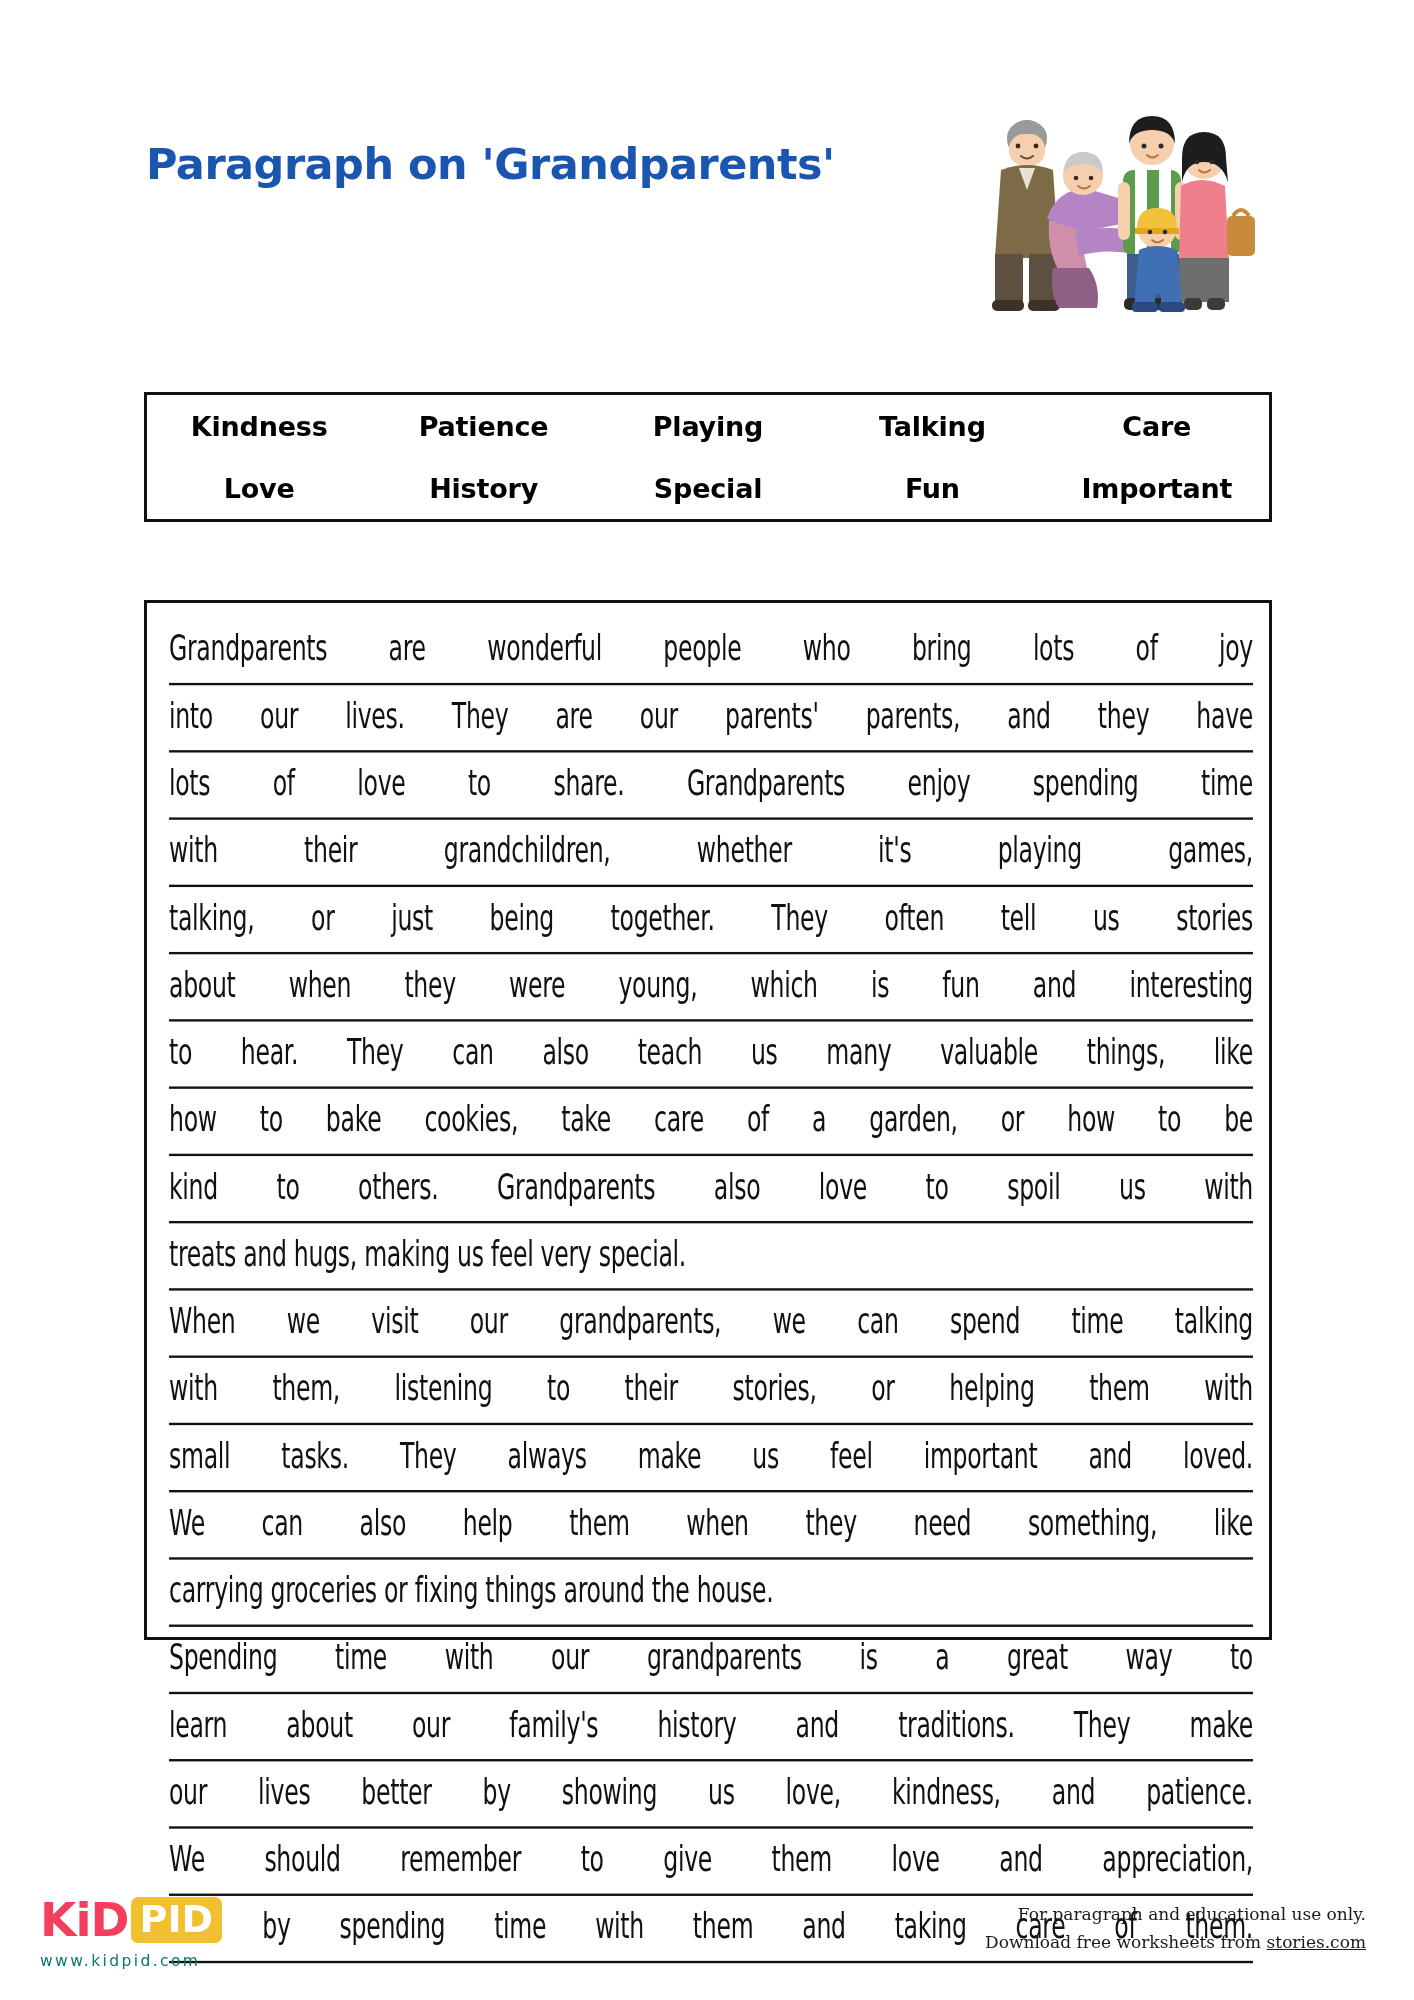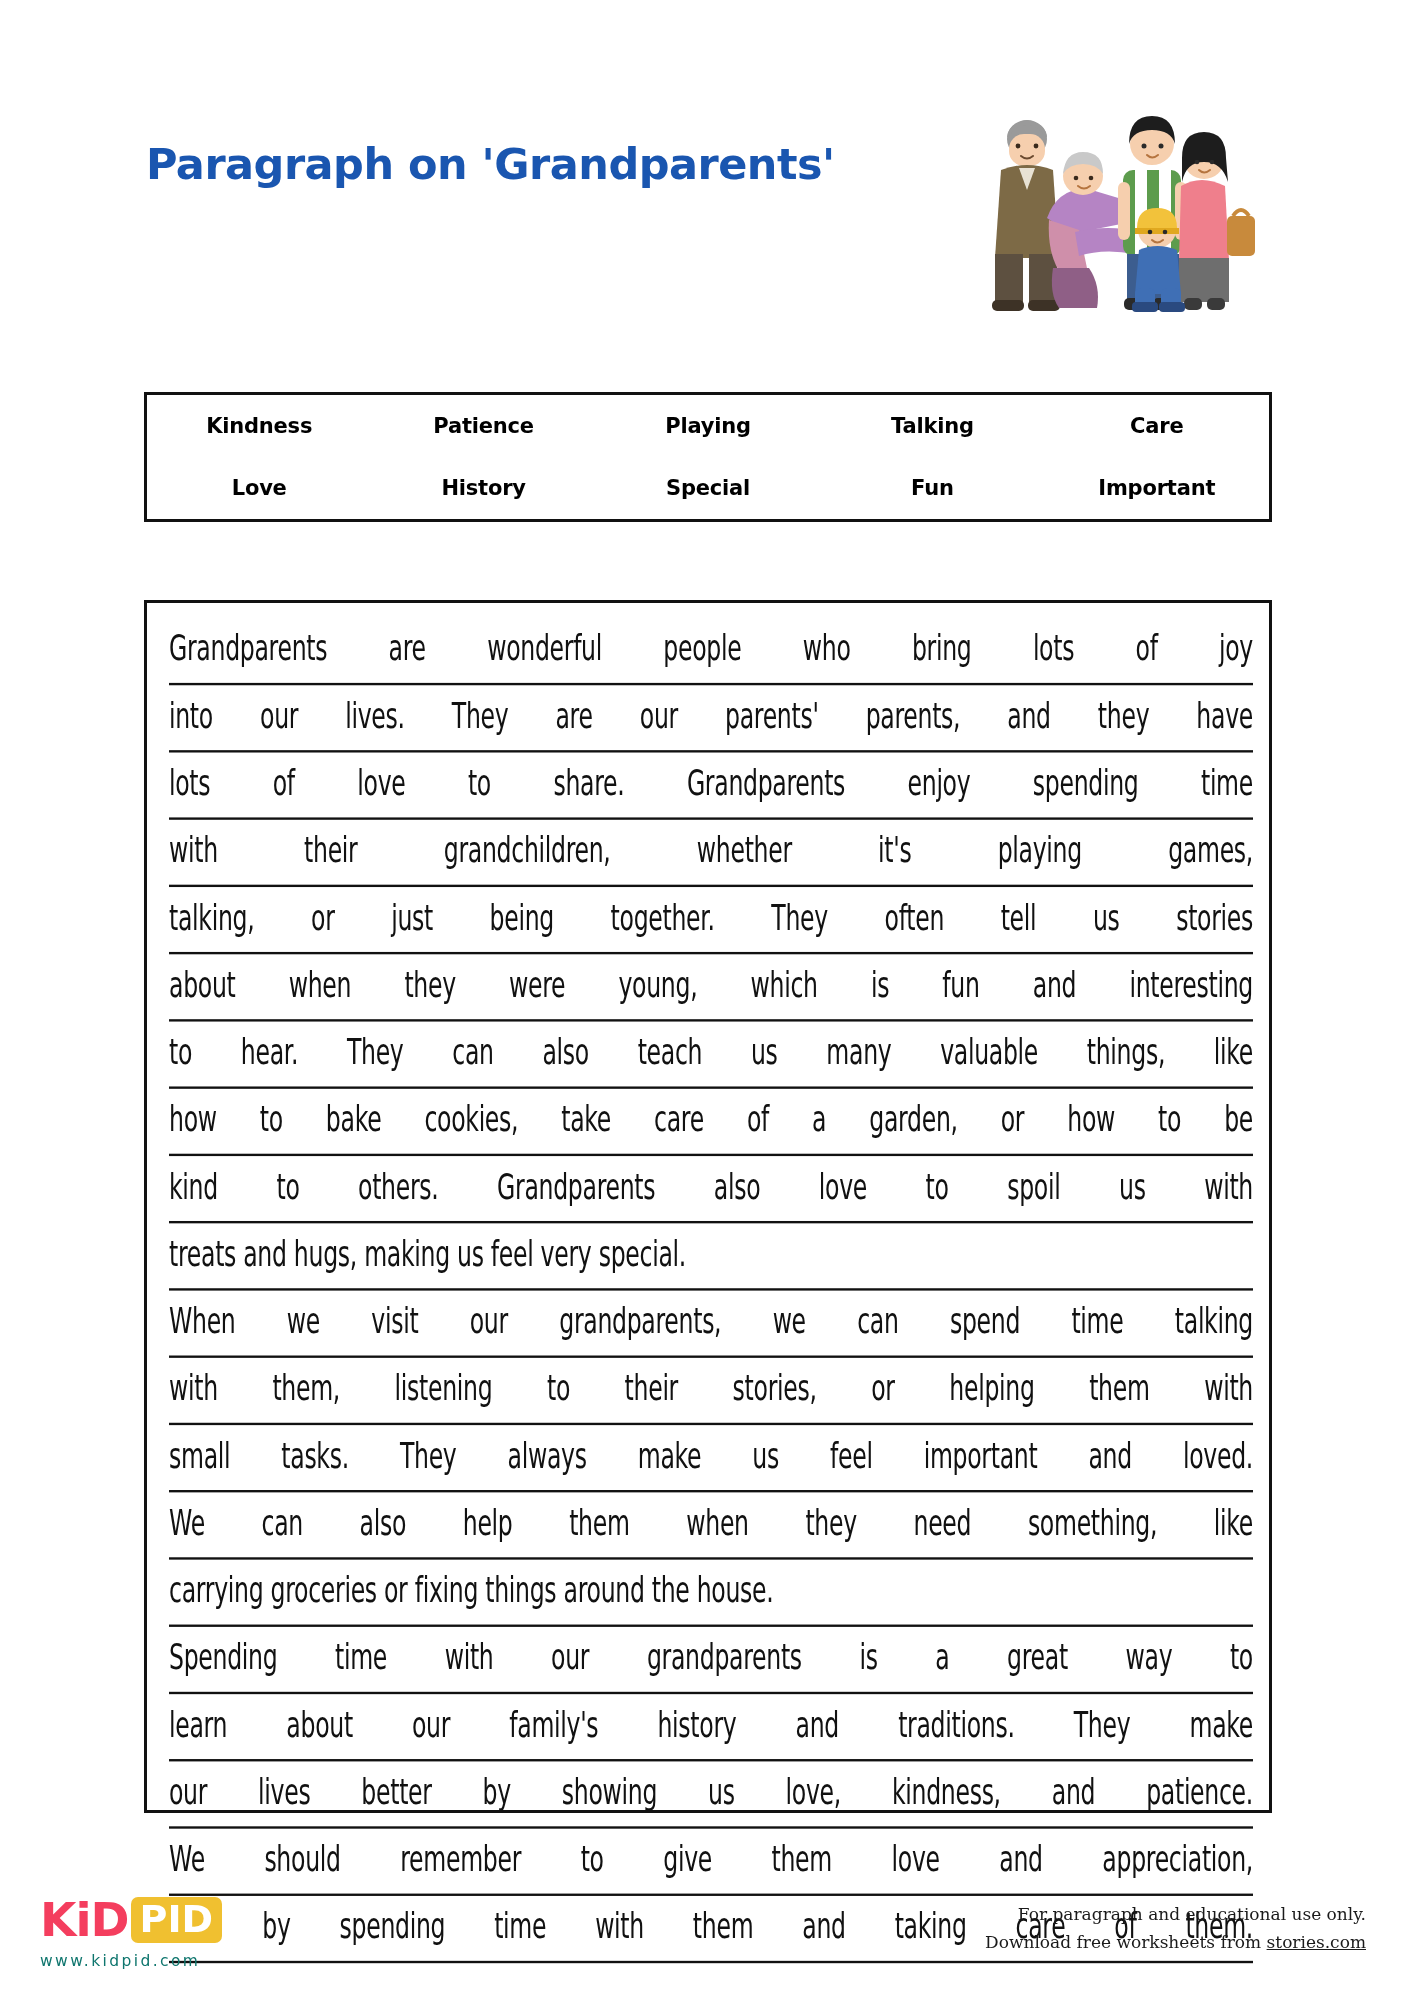--- a/index.html
+++ b/index.html
@@ -58,30 +58,30 @@
     width:100%; height:100%;
     display:grid;
     grid-template-columns:repeat(5,1fr);
     grid-template-rows:1fr 1fr;
     align-items:center;
     justify-items:center;
   }
   .vocab-word {
     font-family:"DejaVu Sans", sans-serif;
     font-weight:700;
-    font-size:21px;
+    font-size:27px;
     color:#000;
     letter-spacing:-0.2px;
   }
 
   
   .answer-box {
     position:absolute;
     left:144px; top:600px;
-    width:1128px; height:1213px;
+    width:1128px; height:1040px;
     border:3px solid #111;
     background:#fff;
     padding:15px 22px 0 22px;
   }
   .para {
     font-family:"DejaVu Sans", sans-serif;
     font-size:29.5px;
     line-height:57px;
     color:#111;
     transform:scaleX(0.80) scaleY(1.18);

